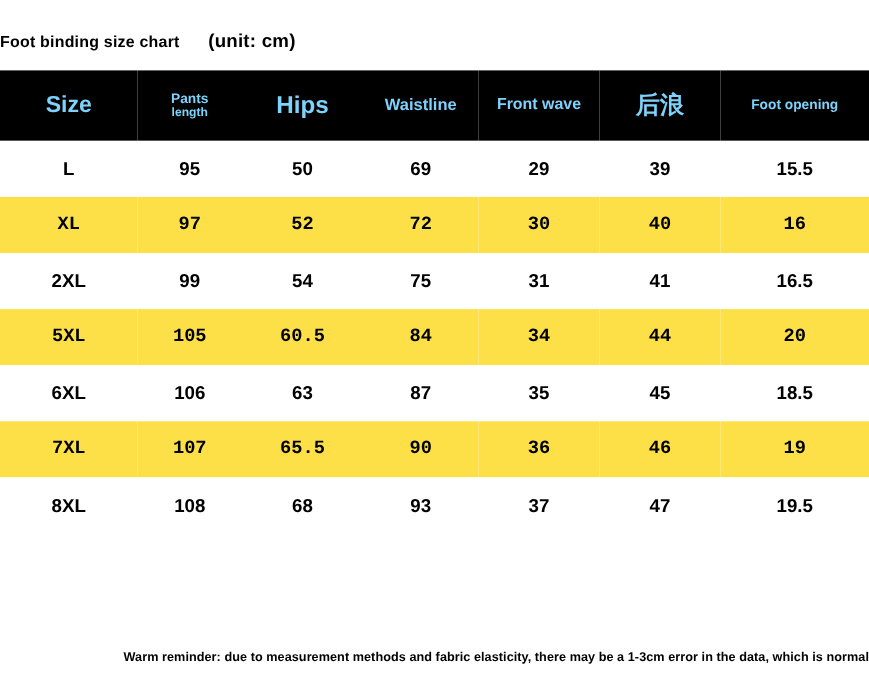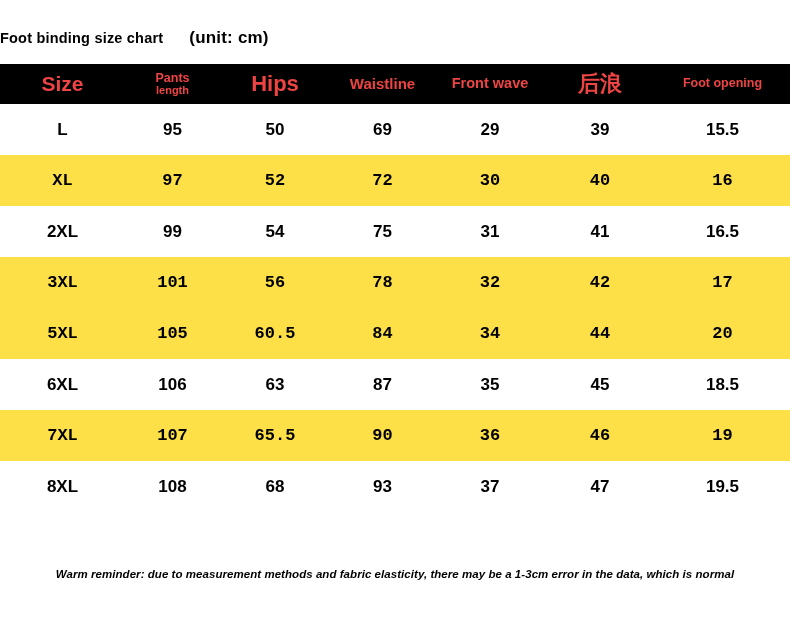--- a/index.html
+++ b/index.html
@@ -49,22 +49,22 @@
   }
   table.size-table th,
   table.size-table td {
     text-align: center;
     vertical-align: middle;
     padding: 0;
     border: none;
   }
   thead tr {
     background: #000000;
-    color: #ef4444;
-    height: 40px;
+    color: #7dd3fc;
+    height: 64px;
   }
   thead th {
     font-weight: bold;
     line-height: 1.05;
   }
   .h-size { font-size: 21px; }
   .h-pants { font-size: 12.5px; }
   .h-pants .sub { display: block; font-size: 11px; font-weight: bold; }
   .h-hips { font-size: 22px; }
   .h-waistline { font-size: 15px; }
@@ -80,28 +80,27 @@
   tbody td {
     font-size: 17px;
     font-weight: bold;
     color: #000000;
   }
   tbody td.col-size { font-size: 17px; }
 
   .footer-note {
     position: absolute;
     left: 0;
-    top: 568px;
-    width: 790px;
-    text-align: center;
+    top: 592px;
+    width: 790px;
+    text-align: right;
     font-size: 11.5px;
     font-weight: bold;
     letter-spacing: 0.05px;
     white-space: nowrap;
-    font-style: italic;
   }
 </style>
 </head>
 <body>
 
 <div class="page">
 
   <div class="title-row">
     <span class="chart-title">Foot binding size chart</span><span class="unit-label">(unit: cm)</span>
   </div>
@@ -152,29 +151,20 @@
       <tr class="row-white">
         <td class="col-size">2XL</td>
         <td>99</td>
         <td>54</td>
         <td>75</td>
         <td>31</td>
         <td>41</td>
         <td>16.5</td>
       </tr>
       <tr class="row-grey">
-        <td class="col-size">3XL</td>
-        <td>101</td>
-        <td>56</td>
-        <td>78</td>
-        <td>32</td>
-        <td>42</td>
-        <td>17</td>
-      </tr>
-      <tr class="row-grey">
         <td class="col-size">5XL</td>
         <td>105</td>
         <td>60.5</td>
         <td>84</td>
         <td>34</td>
         <td>44</td>
         <td>20</td>
       </tr>
       <tr class="row-white">
         <td class="col-size">6XL</td>

